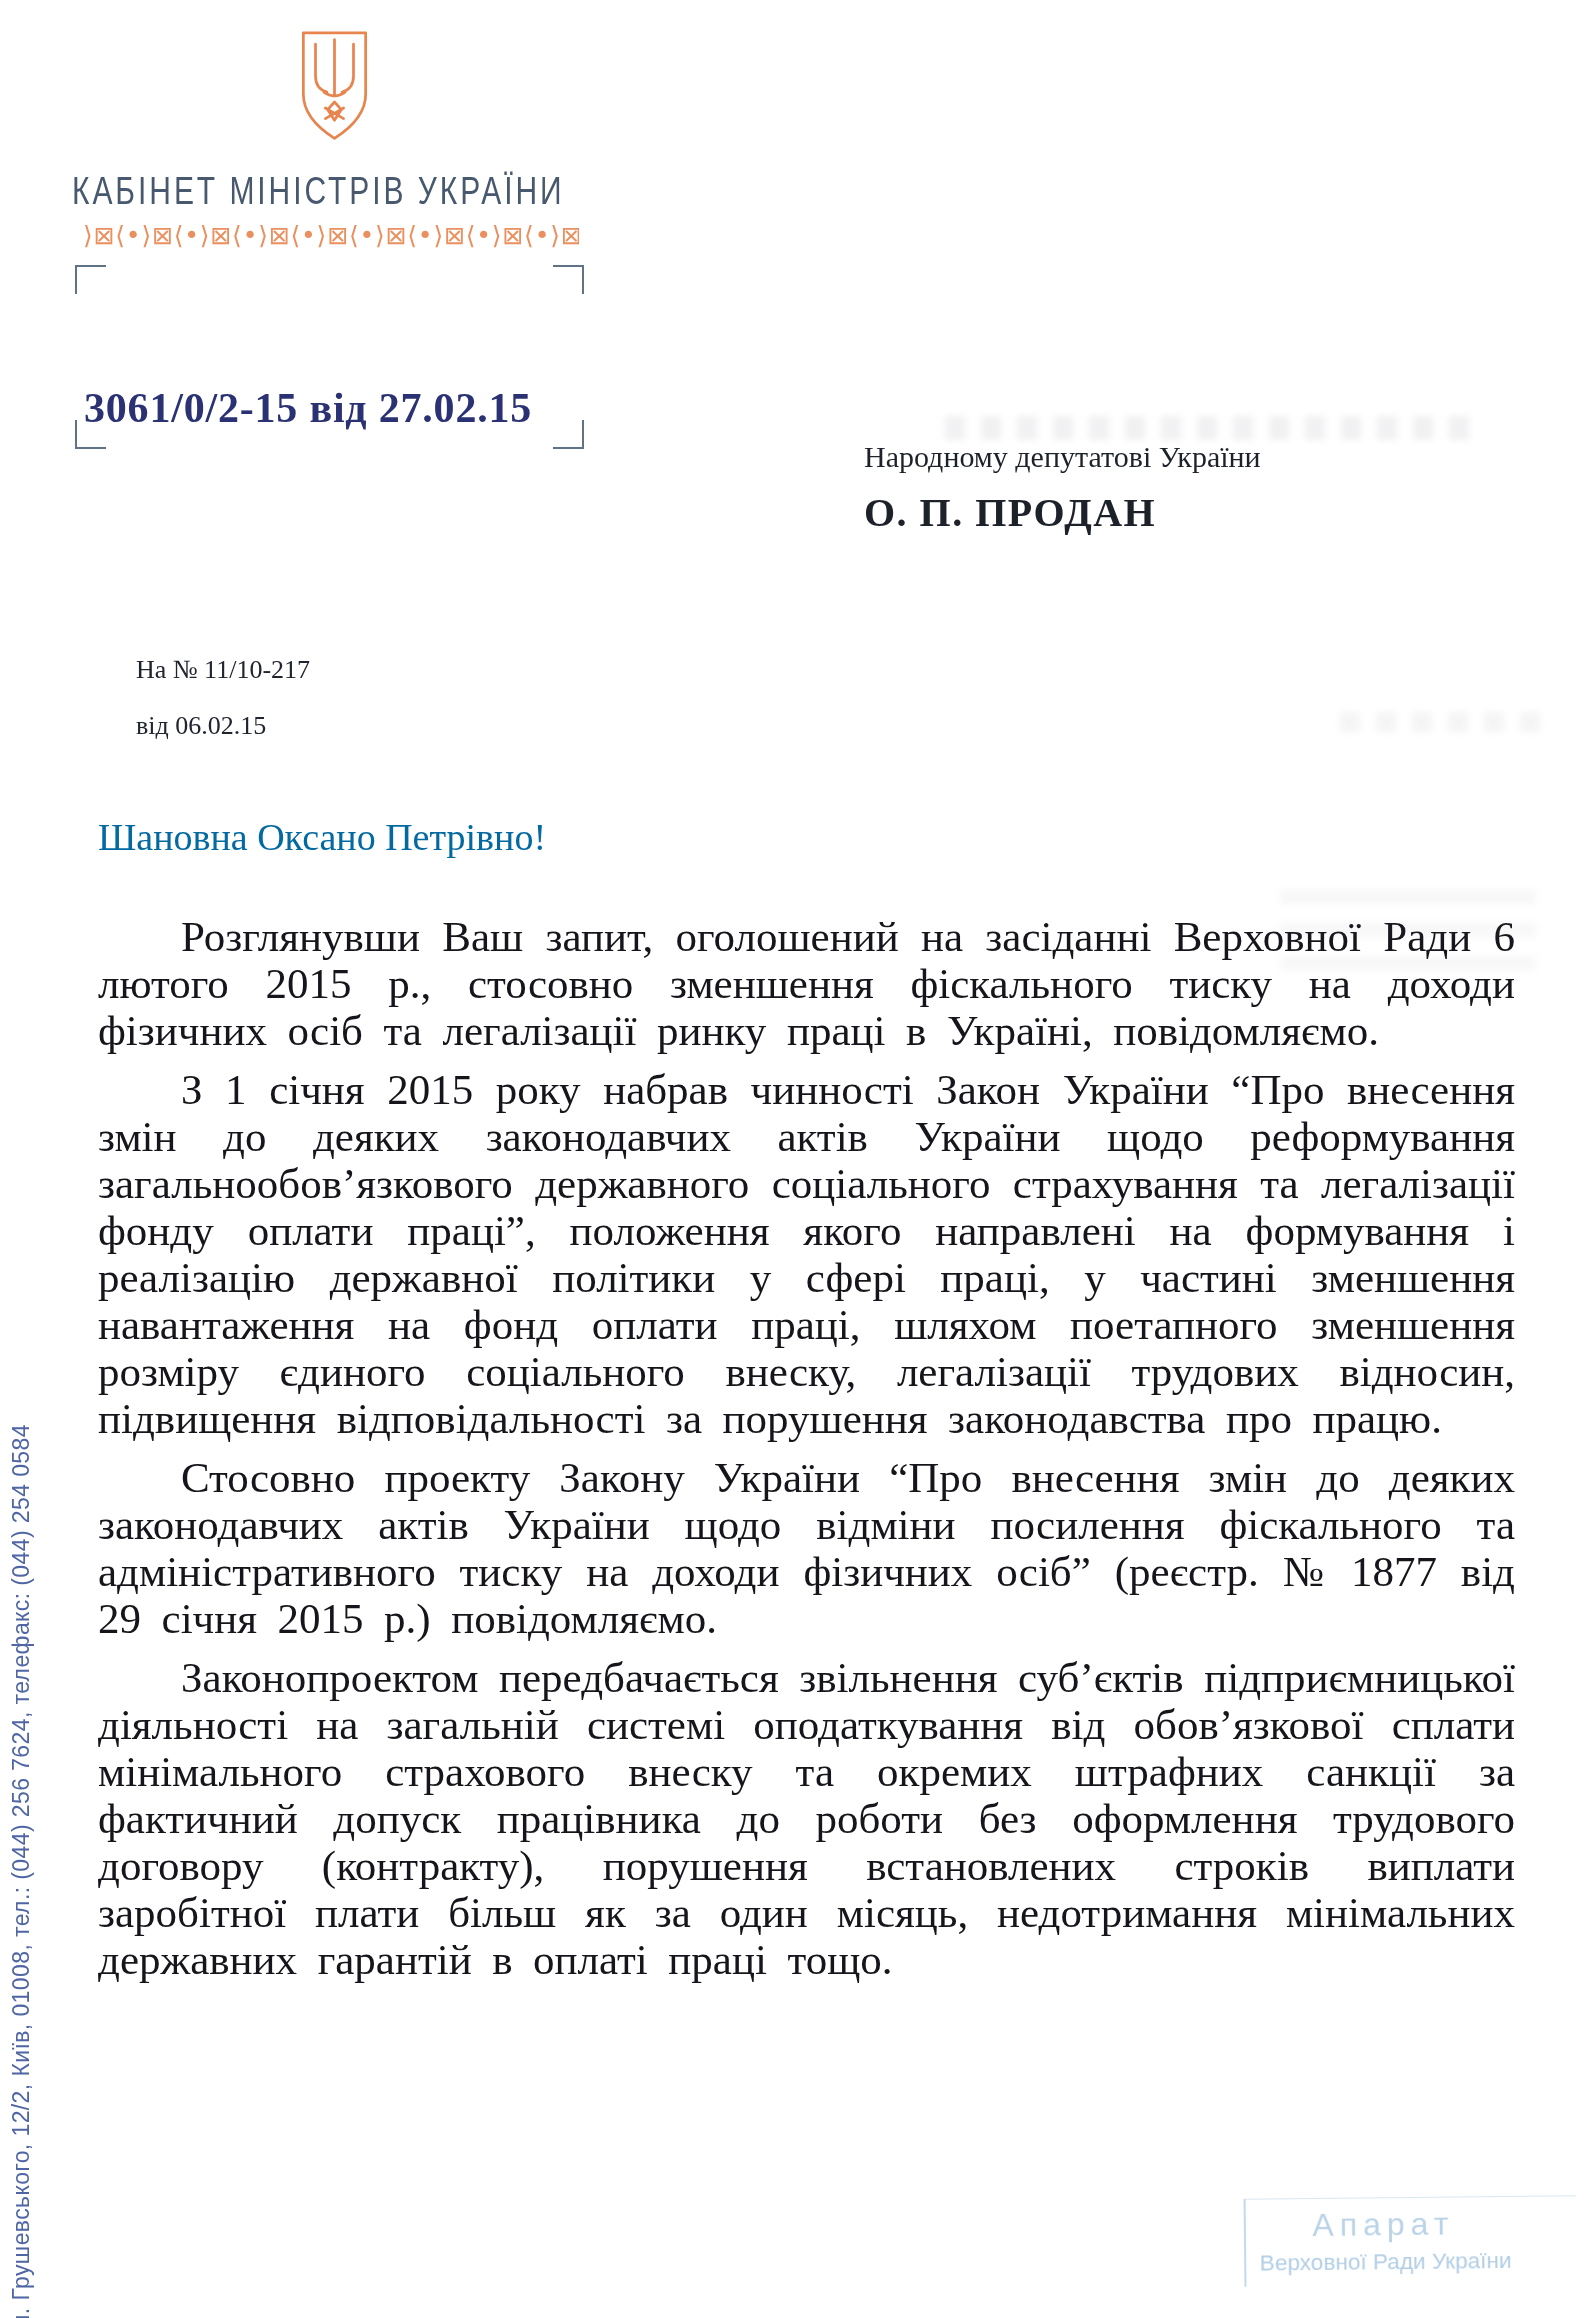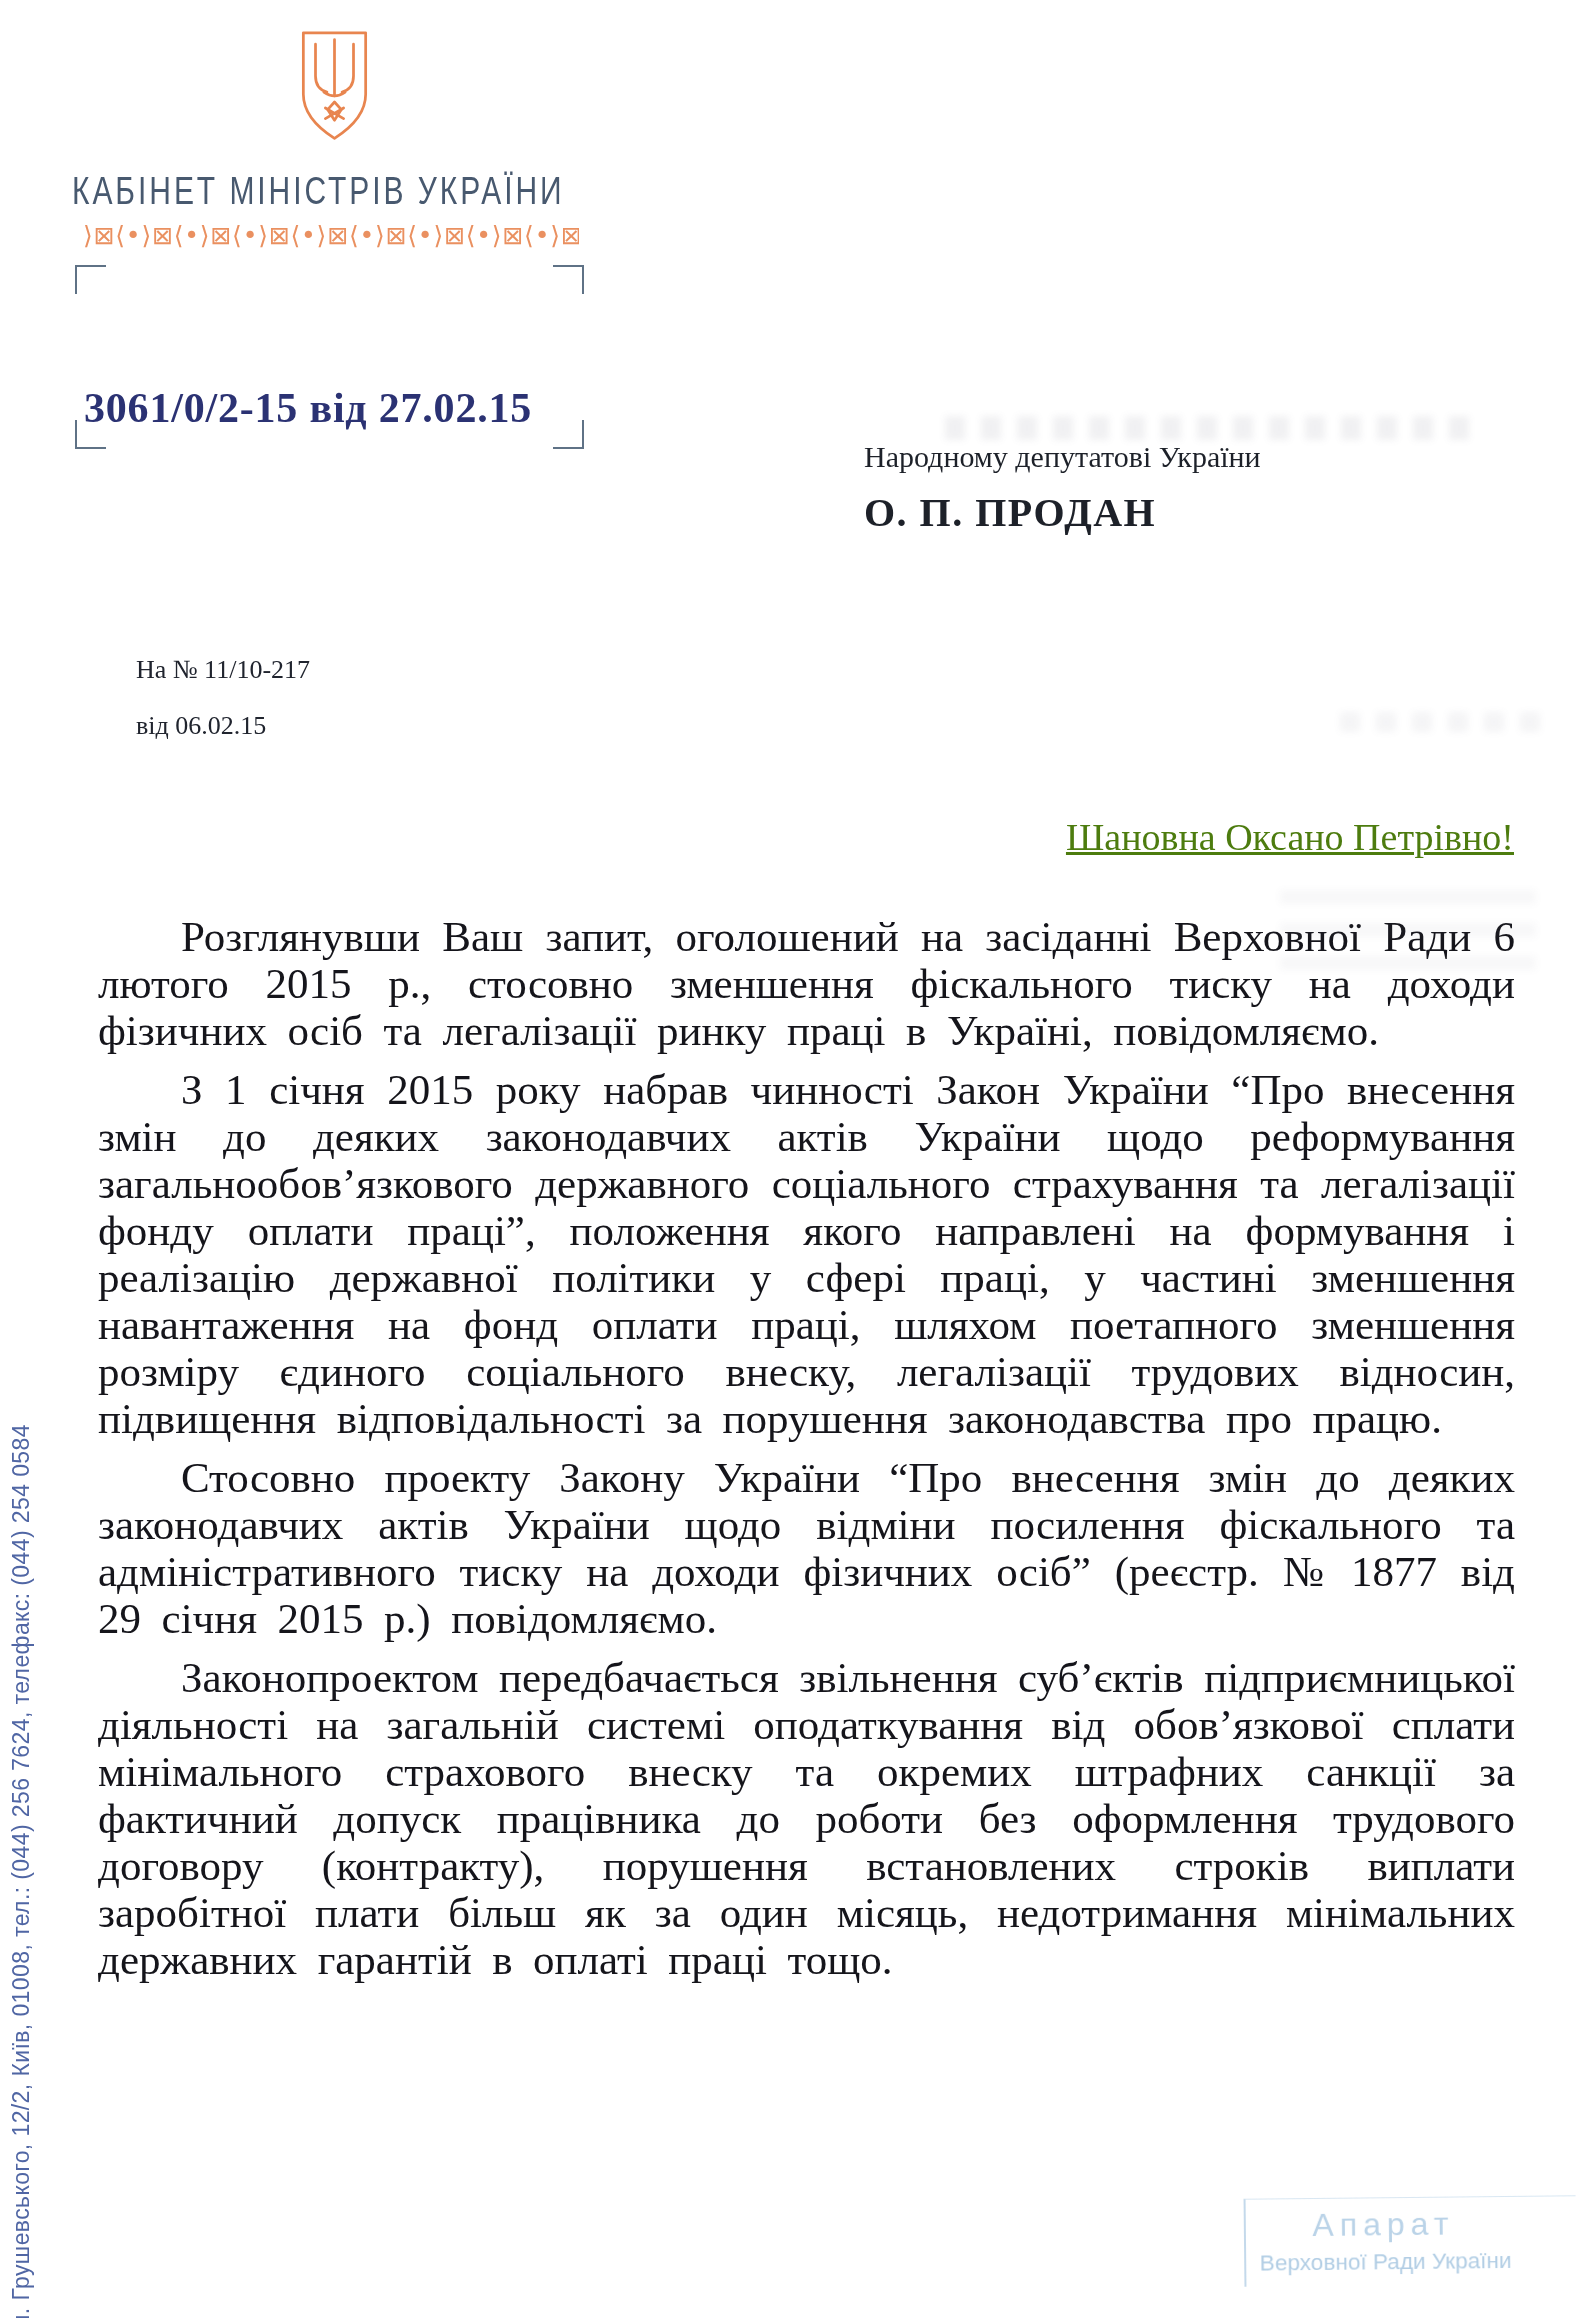--- a/index.html
+++ b/index.html
@@ -45,21 +45,21 @@
   .addressee{position:absolute;left:864px;top:440px;width:648px;color:#1d2129;}
   .addressee .line1{font-size:30px;font-weight:400;white-space:nowrap;}
   .addressee .line2{font-size:40px;font-weight:700;text-align:left;margin-top:15px;letter-spacing:1.5px;}
 
   
   .reference{position:absolute;left:96px;top:642px;font-size:26px;color:#20242e;line-height:56px;margin-left:40px;}
 
   
   .salutation{
     position:absolute;left:98px;top:815px;width:1416px;
-    text-align:right;font-size:38px;color:#4d7c0f;text-decoration:underline;
+    text-align:left;font-size:38px;color:#0369a1;
   }
 
   
   .body-text{
     position:absolute;left:98px;top:913px;width:1417px;
     font-size:43px;line-height:47px;text-align:justify;
     word-spacing:9.8px;color:#15151b;
   }
   .body-text p{margin:0 0 12px 0;text-indent:83px;}
 

